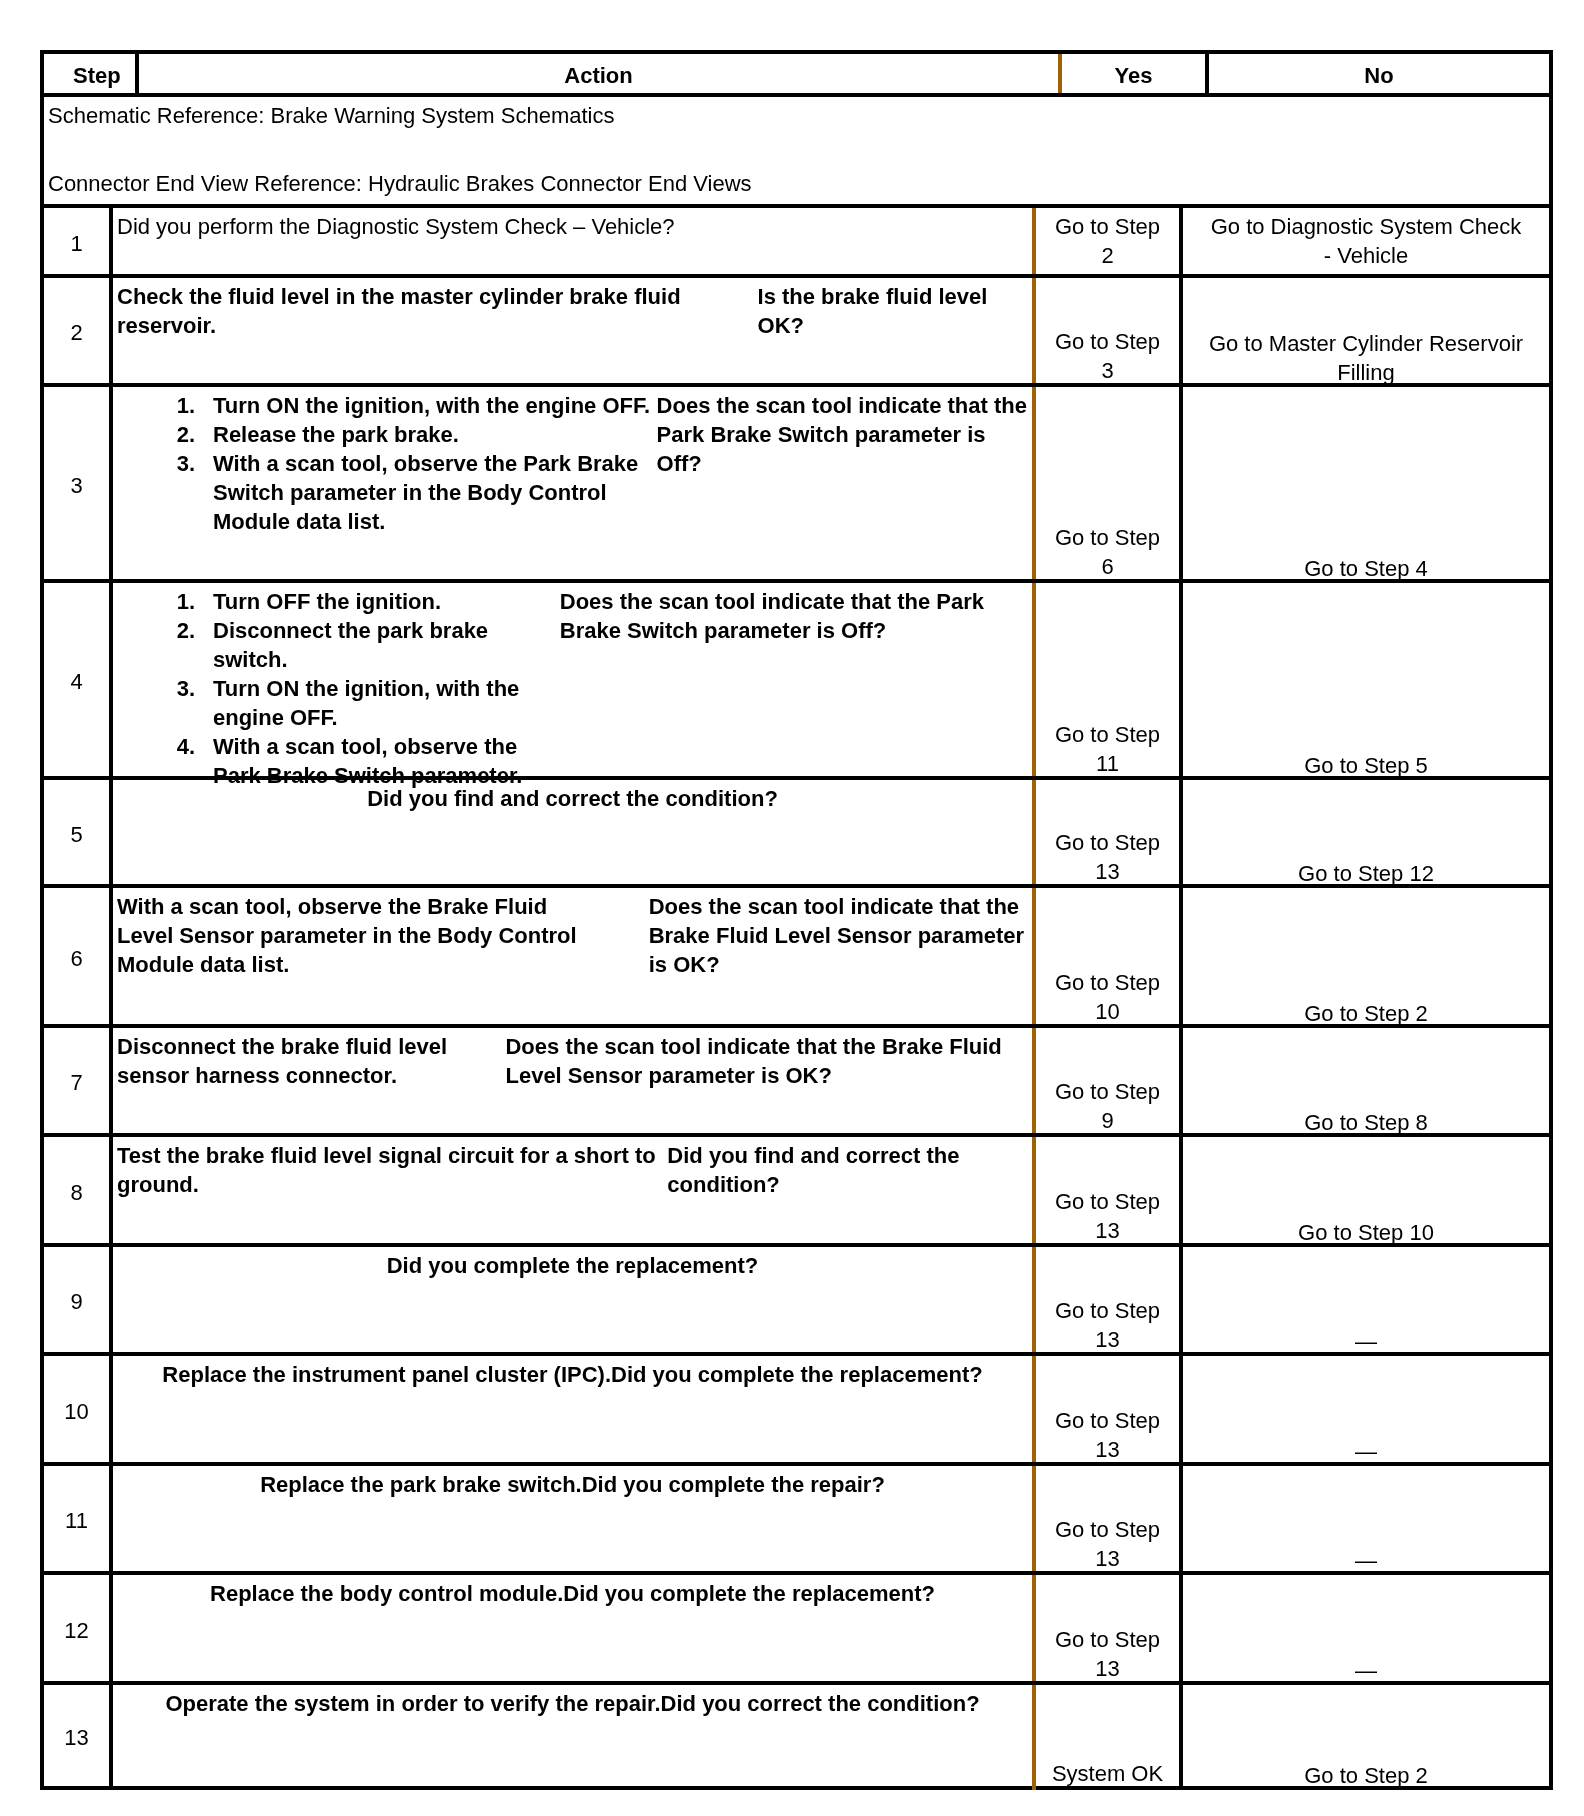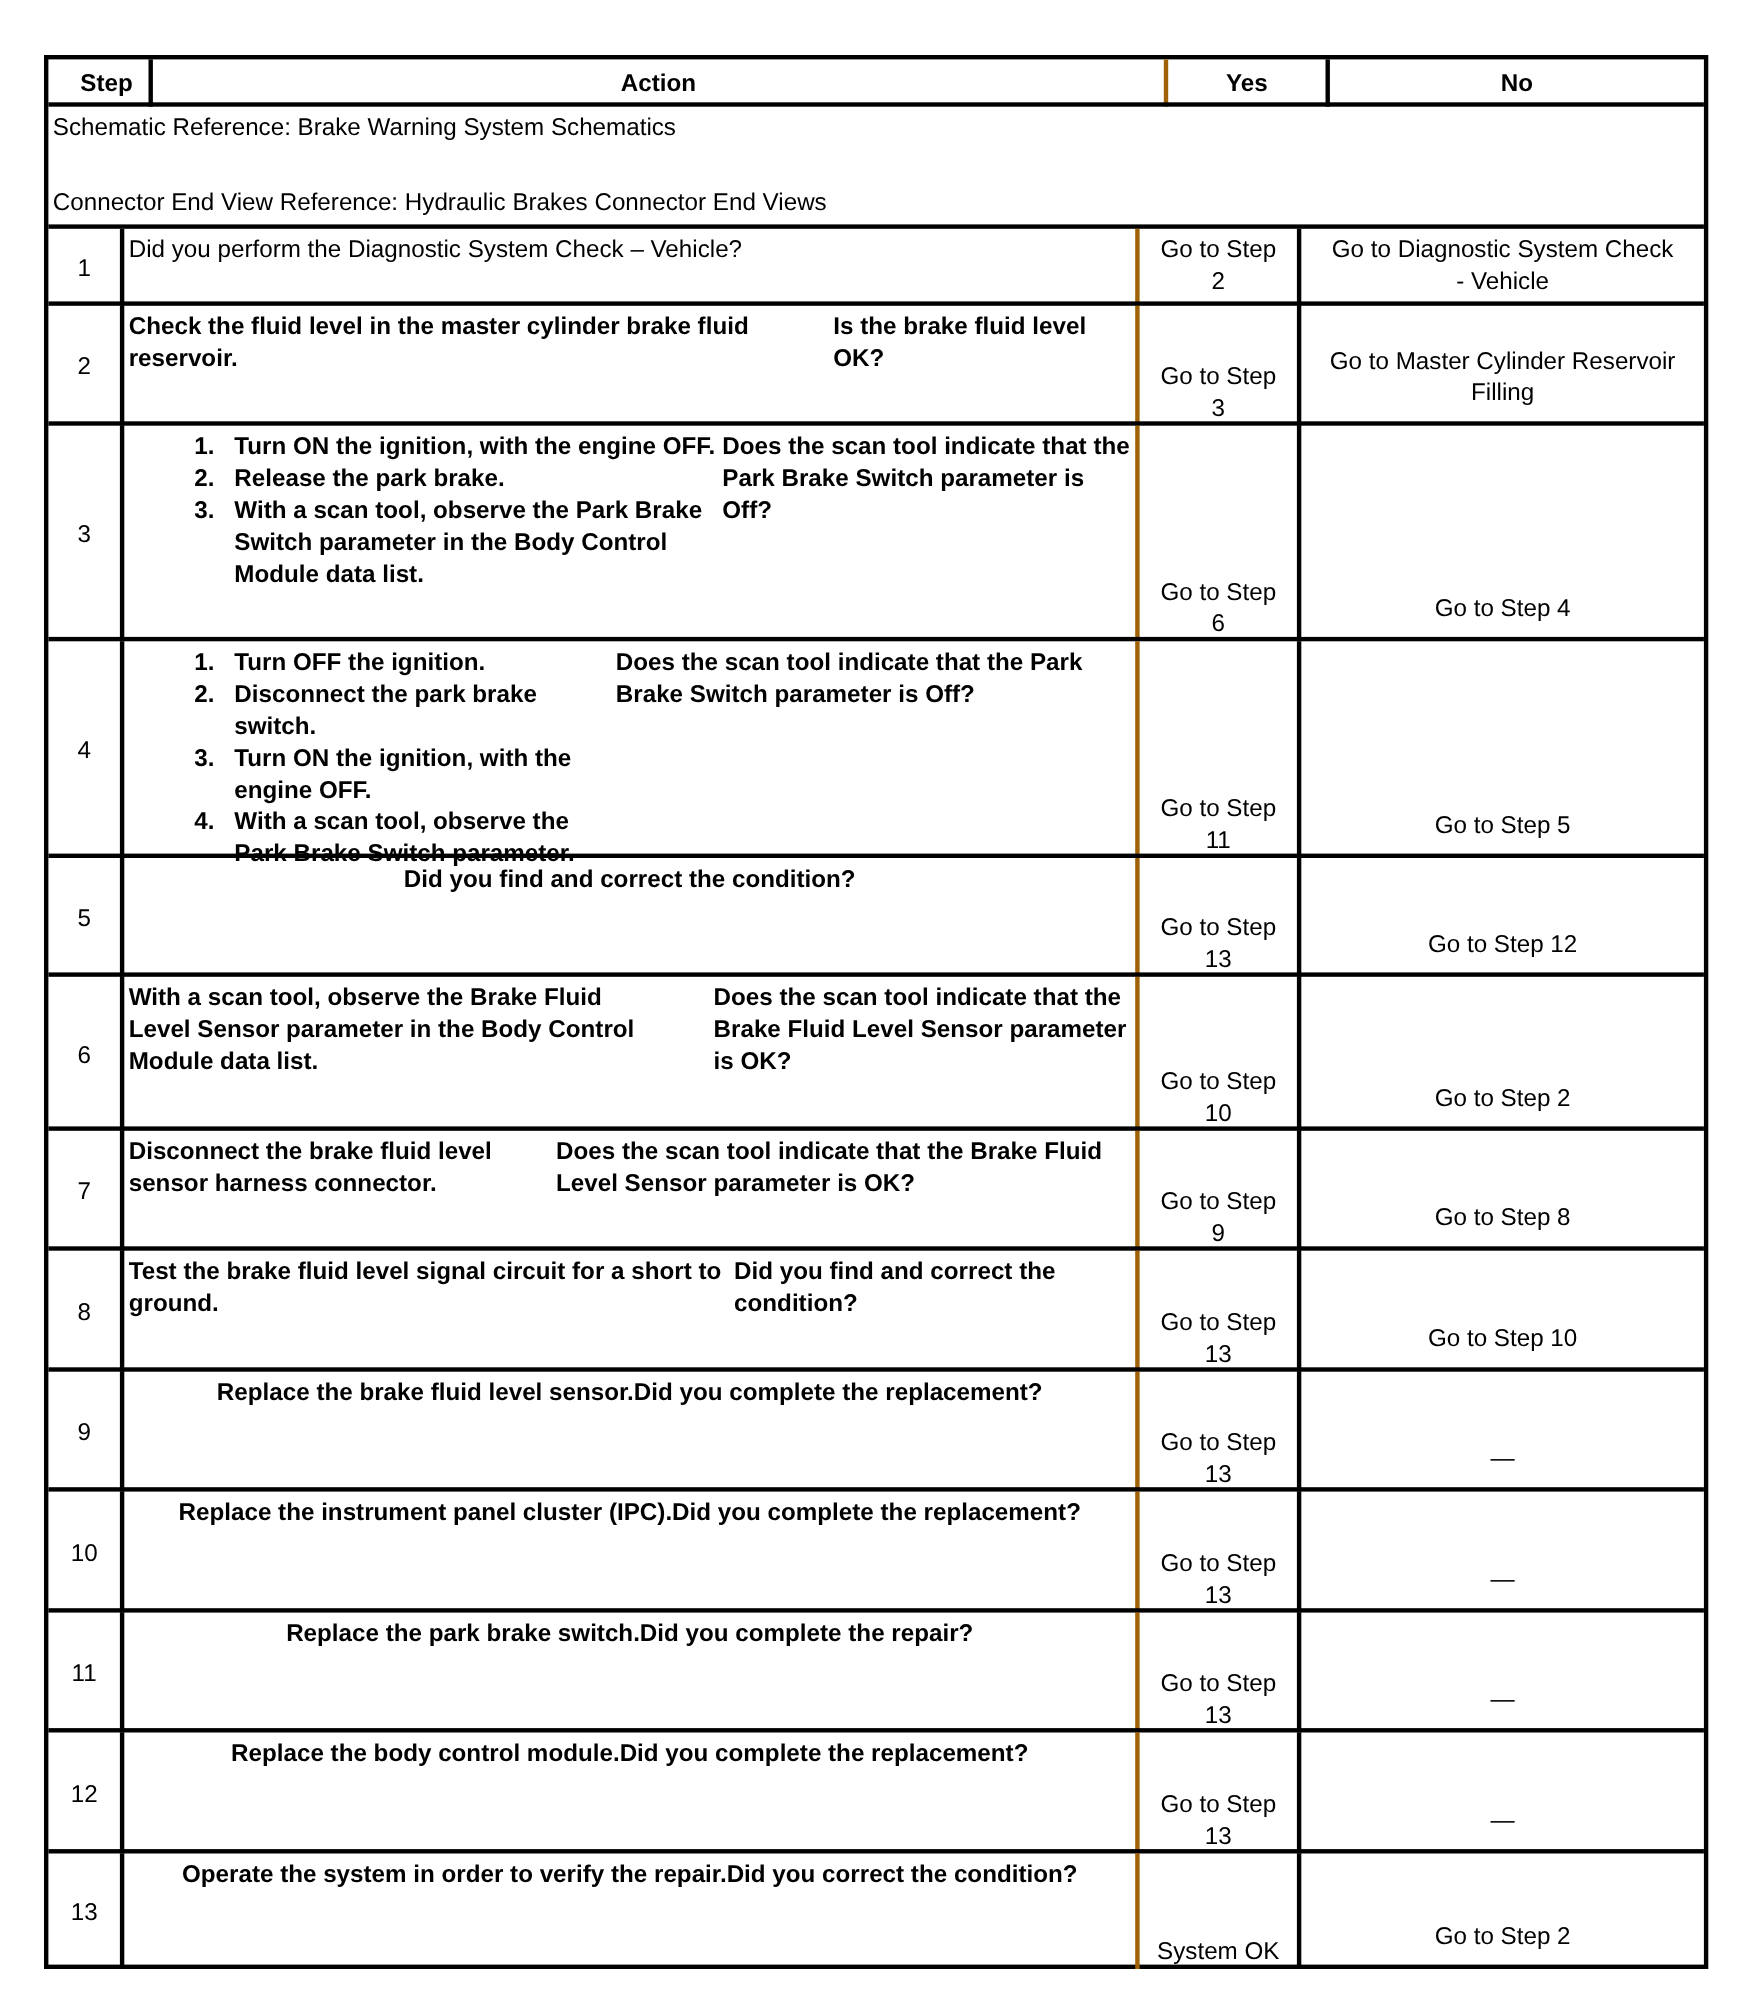--- a/index.html
+++ b/index.html
@@ -6,21 +6,21 @@
   body { width: 1584px; height: 1816px; position: relative; overflow: hidden;
          font-family: "Liberation Sans", sans-serif; color: #000; }
   .tbl { position: absolute; left: 40px; top: 50px; width: 1513px; height: 1740px;
          border: 4px solid #000; box-sizing: border-box; }
   .row { position: absolute; left: 0; right: 0; border-top: 4px solid #000; box-sizing: border-box; }
   .row.first { border-top: none; }
   .cell { position: absolute; top: 0; bottom: 0; box-sizing: border-box; font-size: 22px; line-height: 29px; }
   .c-step { left: 0; width: 65px; display: flex; align-items: center; justify-content: center; }
   .c-act  { left: 65px; width: 923px; border-left: 4px solid #000; padding: 4px 4px; }
   .c-yes  { left: 988px; width: 147px; border-left: 4px solid #a16207; display: flex; flex-direction: column; justify-content: flex-end; align-items: center; text-align: center; padding-bottom: 2px; }
-  .c-no   { left: 1135px; right: 0; border-left: 4px solid #000; display: flex; flex-direction: column; justify-content: flex-end; align-items: center; text-align: center; padding-bottom: 16px; }
+  .c-no   { left: 1135px; right: 0; border-left: 4px solid #000; display: flex; flex-direction: column; justify-content: flex-end; align-items: center; text-align: center; padding-bottom: 0; }
   .hdr .cell { font-weight: bold; display: flex; align-items: center; justify-content: center; padding: 0; margin-left: 26px; }
   .hdr .c-step { justify-content: flex-start; padding-left: 3px; }
   .ref { position: absolute; left: 0; right: 0; }
   .ref .line { position: absolute; left: 4px; font-weight: normal; font-size: 22px; }
   .act-wrap { display: flex; justify-content: center; height: 100%; font-weight: bold; }
   .steps { margin: 0; padding: 0; list-style: none; }
   .steps li { display: flex; }
   .steps .num { width: 96px; text-align: right; padding-right: 18px; box-sizing: border-box; flex-shrink: 0; }
   .steps .txt { flex: 1; }
   .top-yes { justify-content: flex-start; padding-top: 4px; }
@@ -203,21 +203,20 @@
     </div>
     <div class="cell c-no">
       <span>Go to Step 10</span>
     </div>
   </div>
 
   <div class="row" style="top:1189px;height:113px;">
     <div class="cell c-step">9</div>
     <div class="cell c-act">
       <div class="act-wrap">
-        <div>Replace the brake fluid level sensor.</div>
         <div>Did you complete the replacement?</div>
       </div>
     </div>
     <div class="cell c-yes">
       <span>Go to Step</span>
       <span>13</span>
     </div>
     <div class="cell c-no">
       <span>—</span>
     </div>

